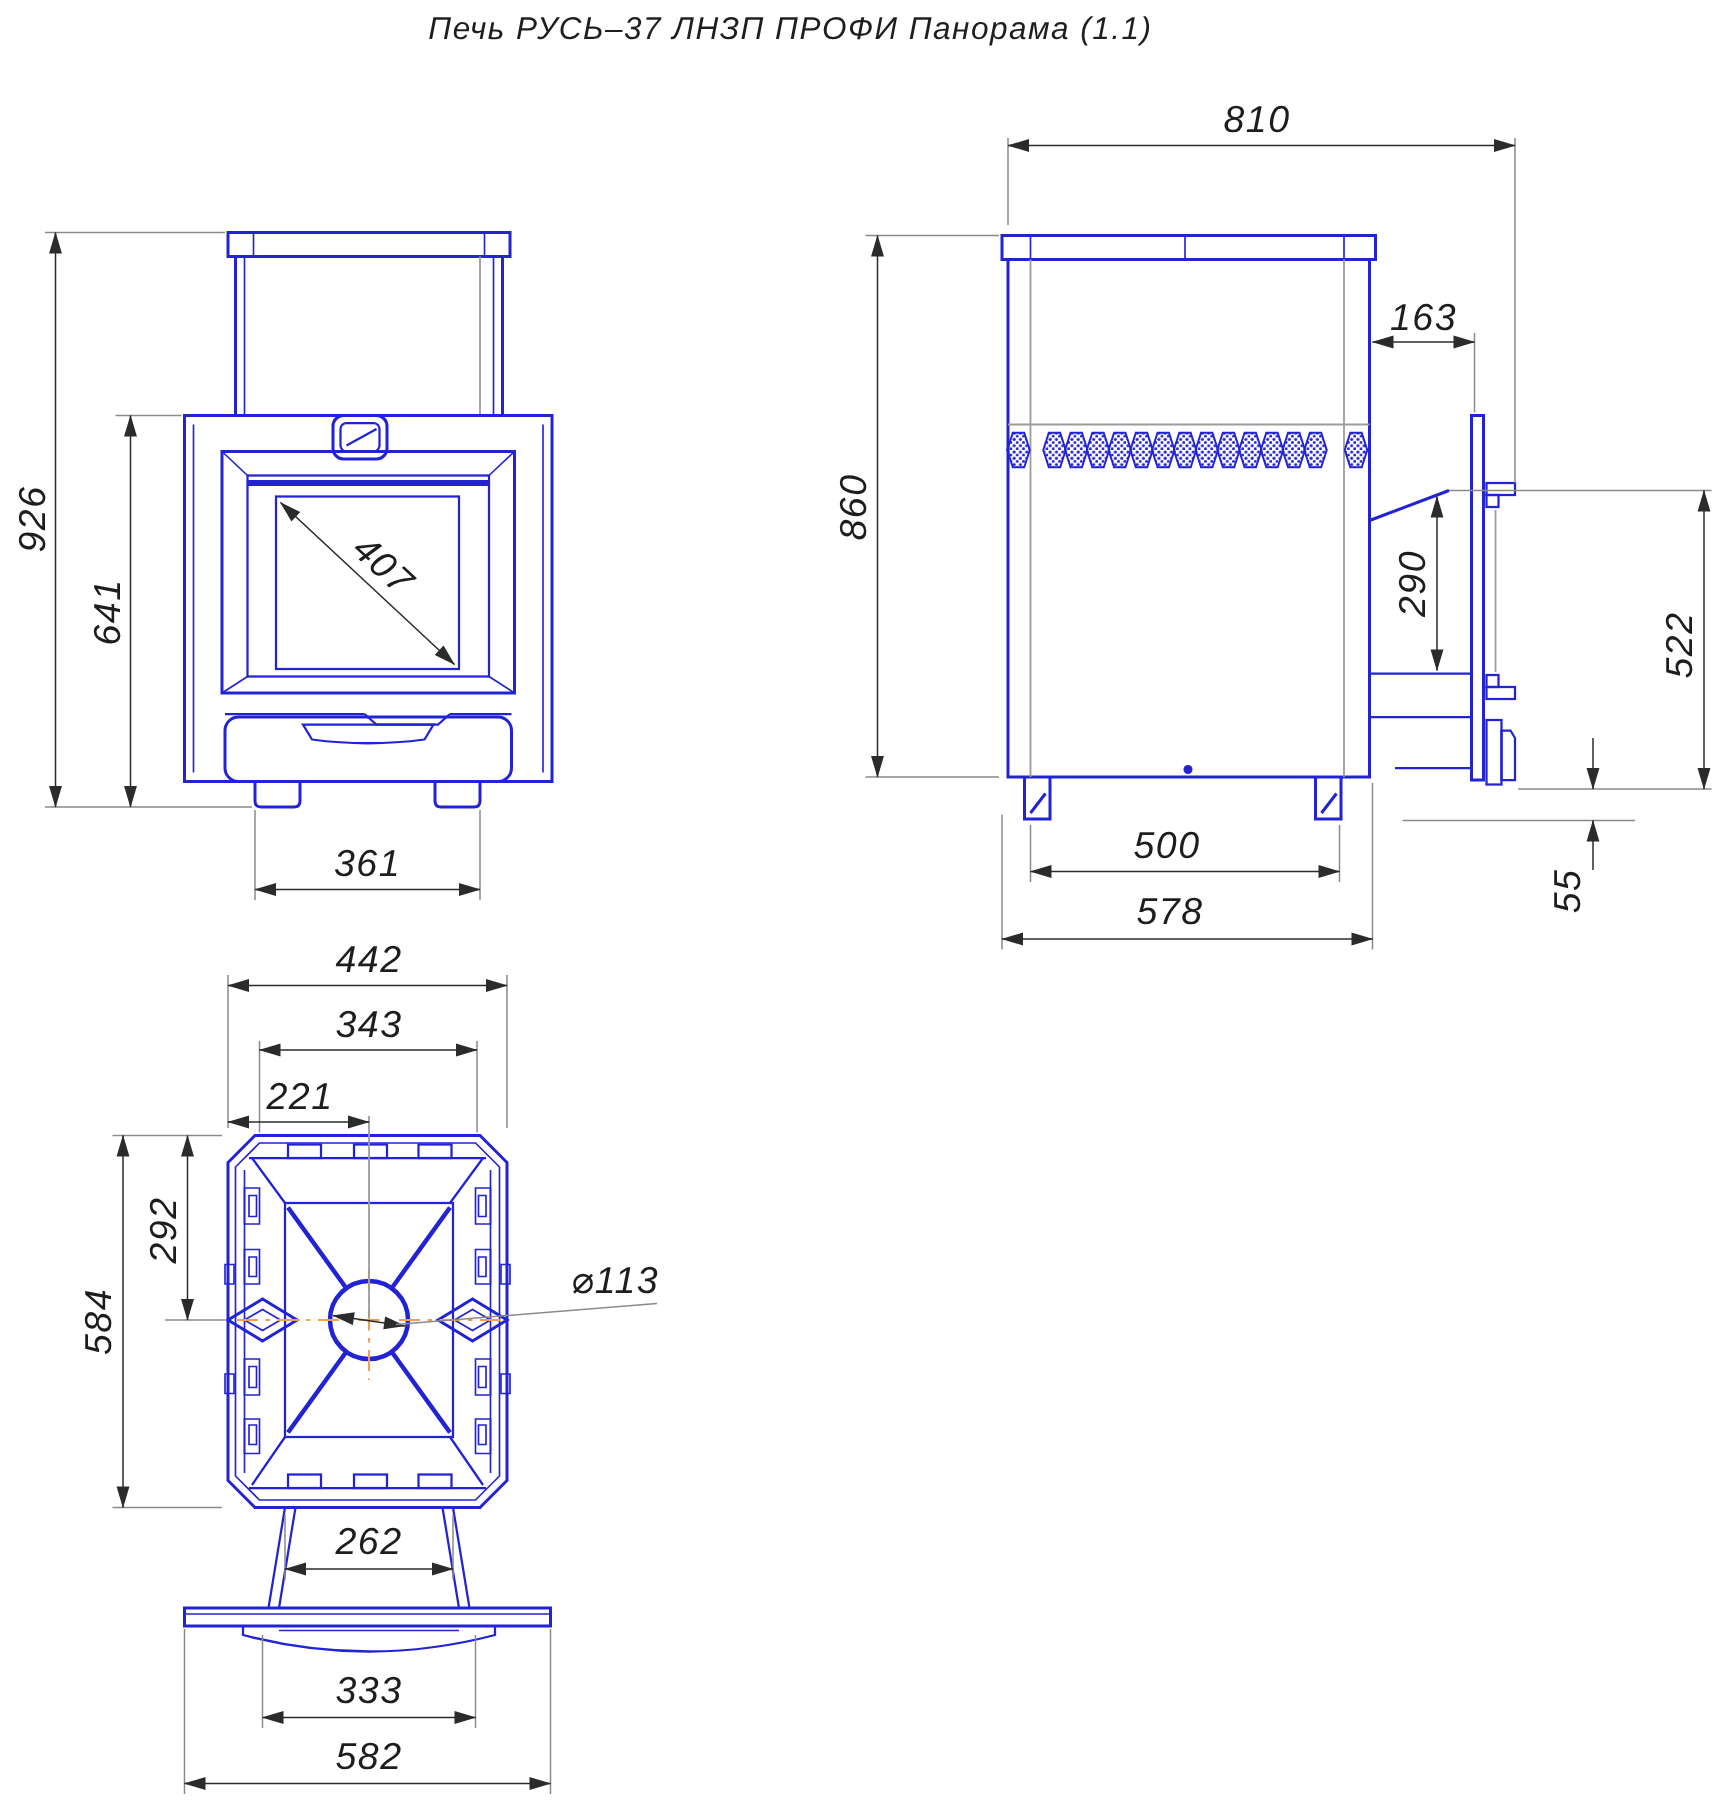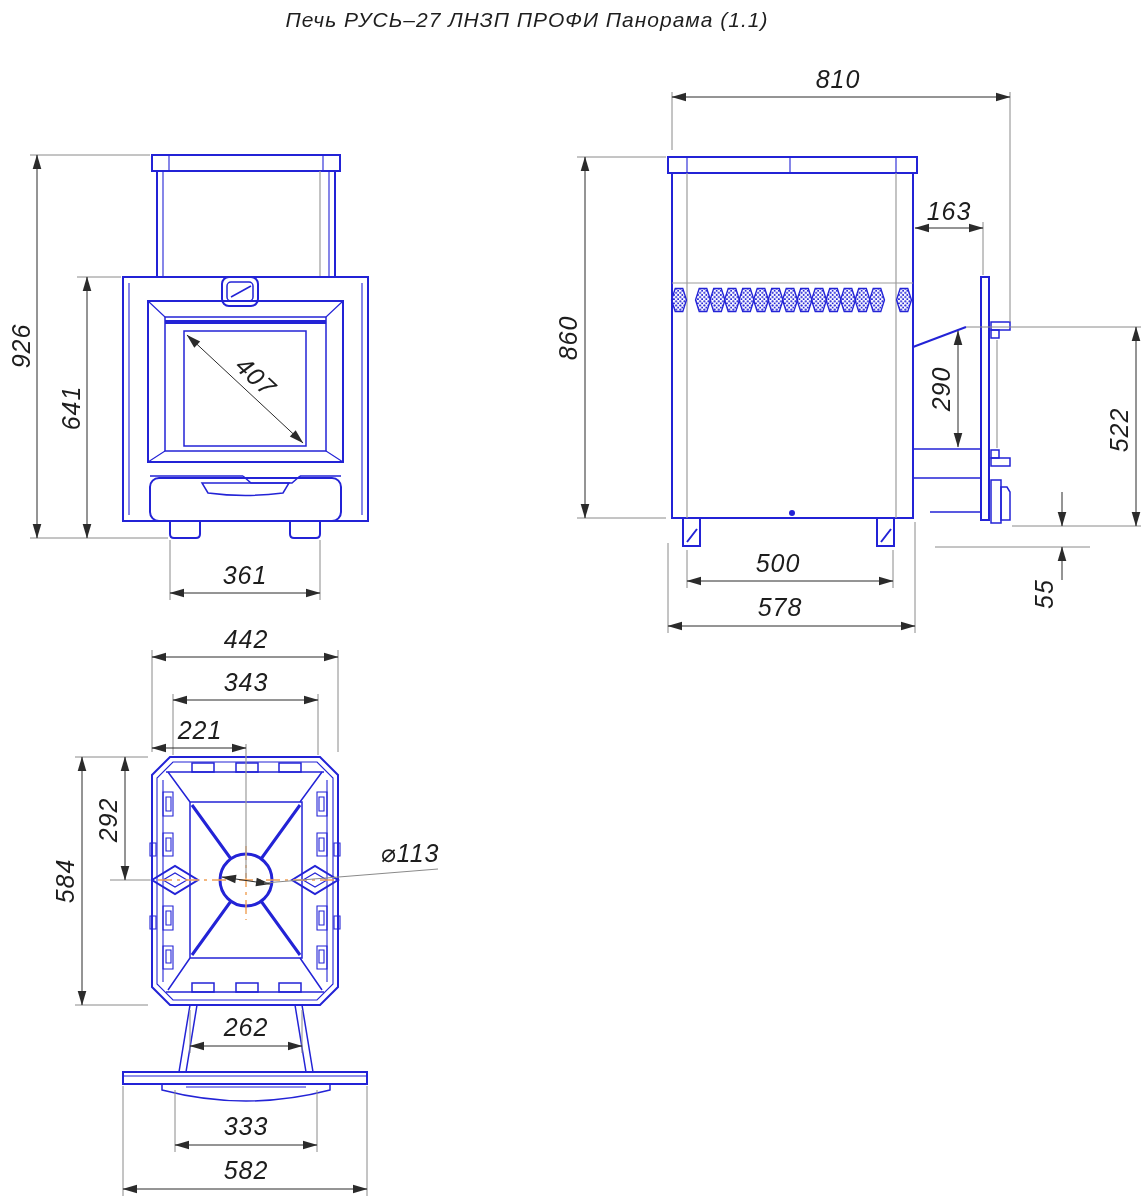--- a/index.html
+++ b/index.html
@@ -20,21 +20,21 @@
   .gline{stroke:#9c9c9c;stroke-width:1.2;fill:none;}
   .cline{stroke:var(--center_orange,#f0a055);stroke-width:1.4;fill:none;stroke-dasharray:14 5 3 5;}
   .dimtxt{fill:#1d1d1d;font:italic 25px "Liberation Sans","DejaVu Sans",sans-serif;
           text-anchor:middle;letter-spacing:1px;}
   .mesh{fill:url(#dots);stroke:var(--line_blue,#2323d6);stroke-width:1.3;}
 </style>
 </head>
 <body>
 
 <div id="stage">
-  <div id="title">Печь РУСЬ–27 ЛНЗП ПРОФИ Панорама (1.1)</div>
+  <div id="title">Печь РУСЬ–37 ЛНЗП ПРОФИ Панорама (1.1)</div>
 
   <svg width="1146" height="1200" viewBox="0 0 1146 1200">
     <defs>
       <marker id="ar" viewBox="0 0 16 10" refX="15" refY="5" markerWidth="16" markerHeight="10" markerUnits="userSpaceOnUse" orient="auto-start-reverse">
         <path d="M15.5,5 L1,9.3 L1,0.7 Z" fill="#2b2b2b"></path>
       </marker>
       <pattern id="dots" width="4.2" height="4.2" patternUnits="userSpaceOnUse">
         <circle cx="1.3" cy="1.3" r="1.05" fill="#2323d6"></circle>
         <circle cx="3.4" cy="3.4" r="1.05" fill="#2323d6"></circle>
       </pattern>

